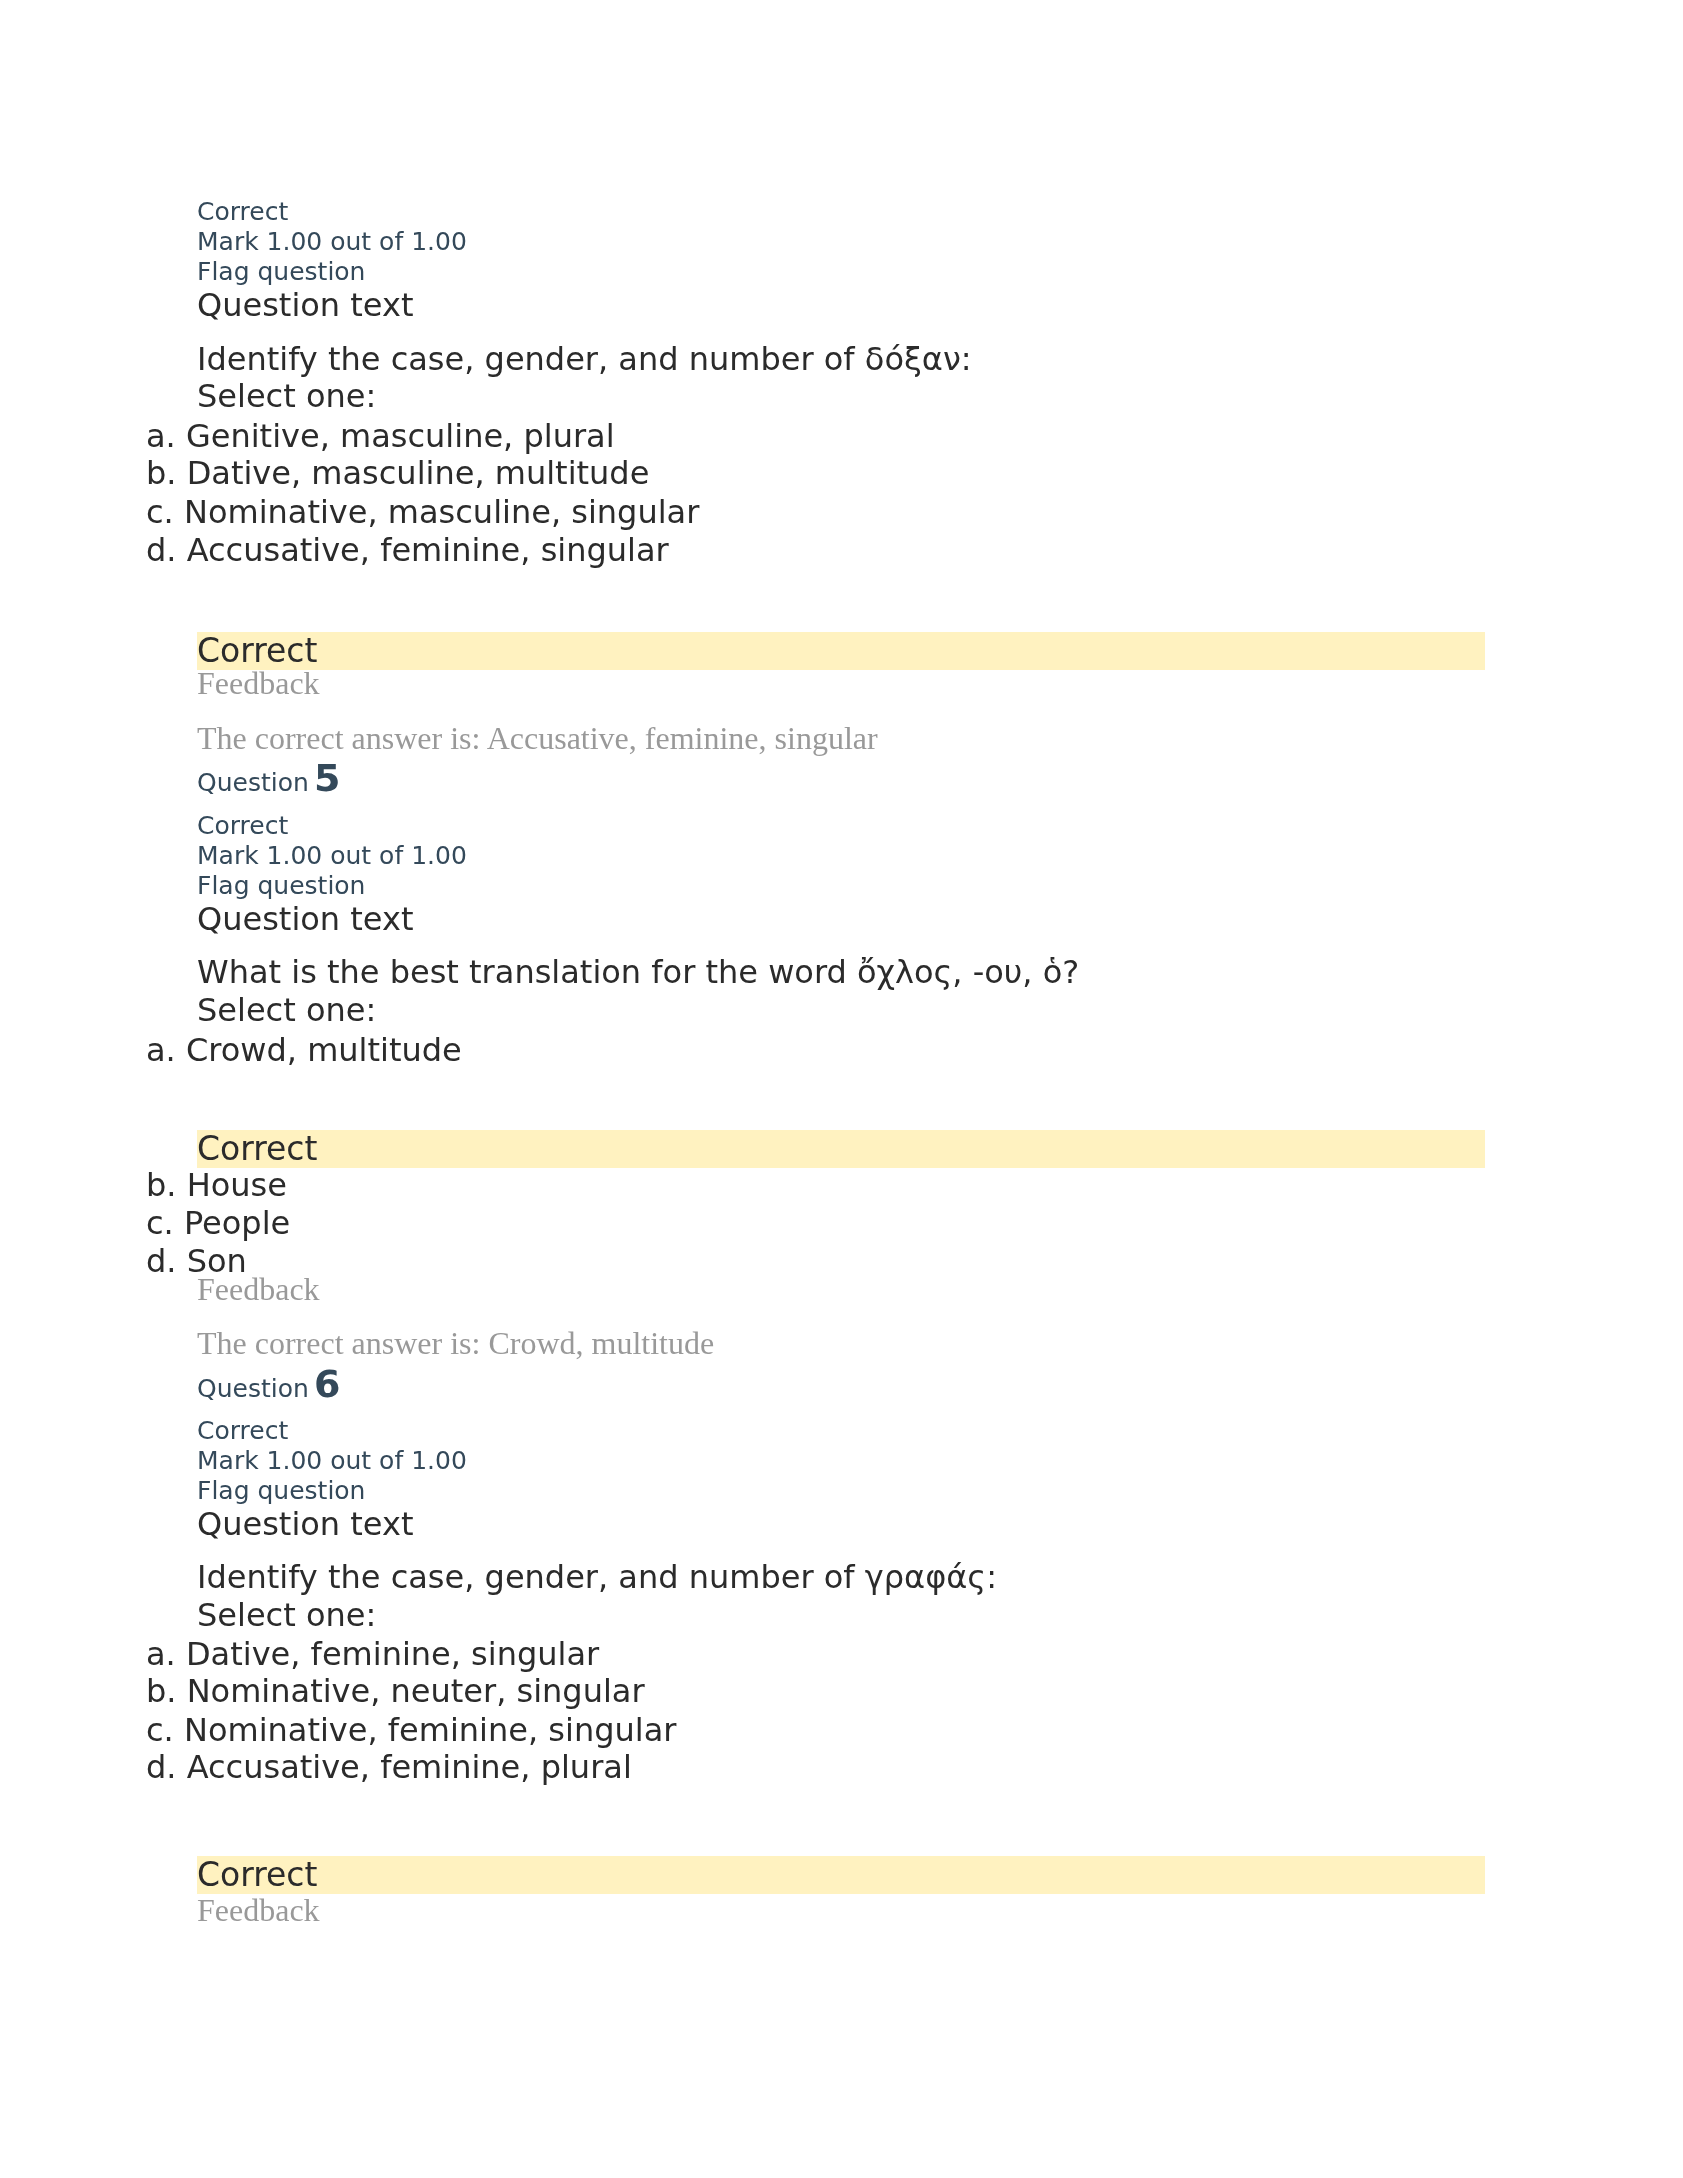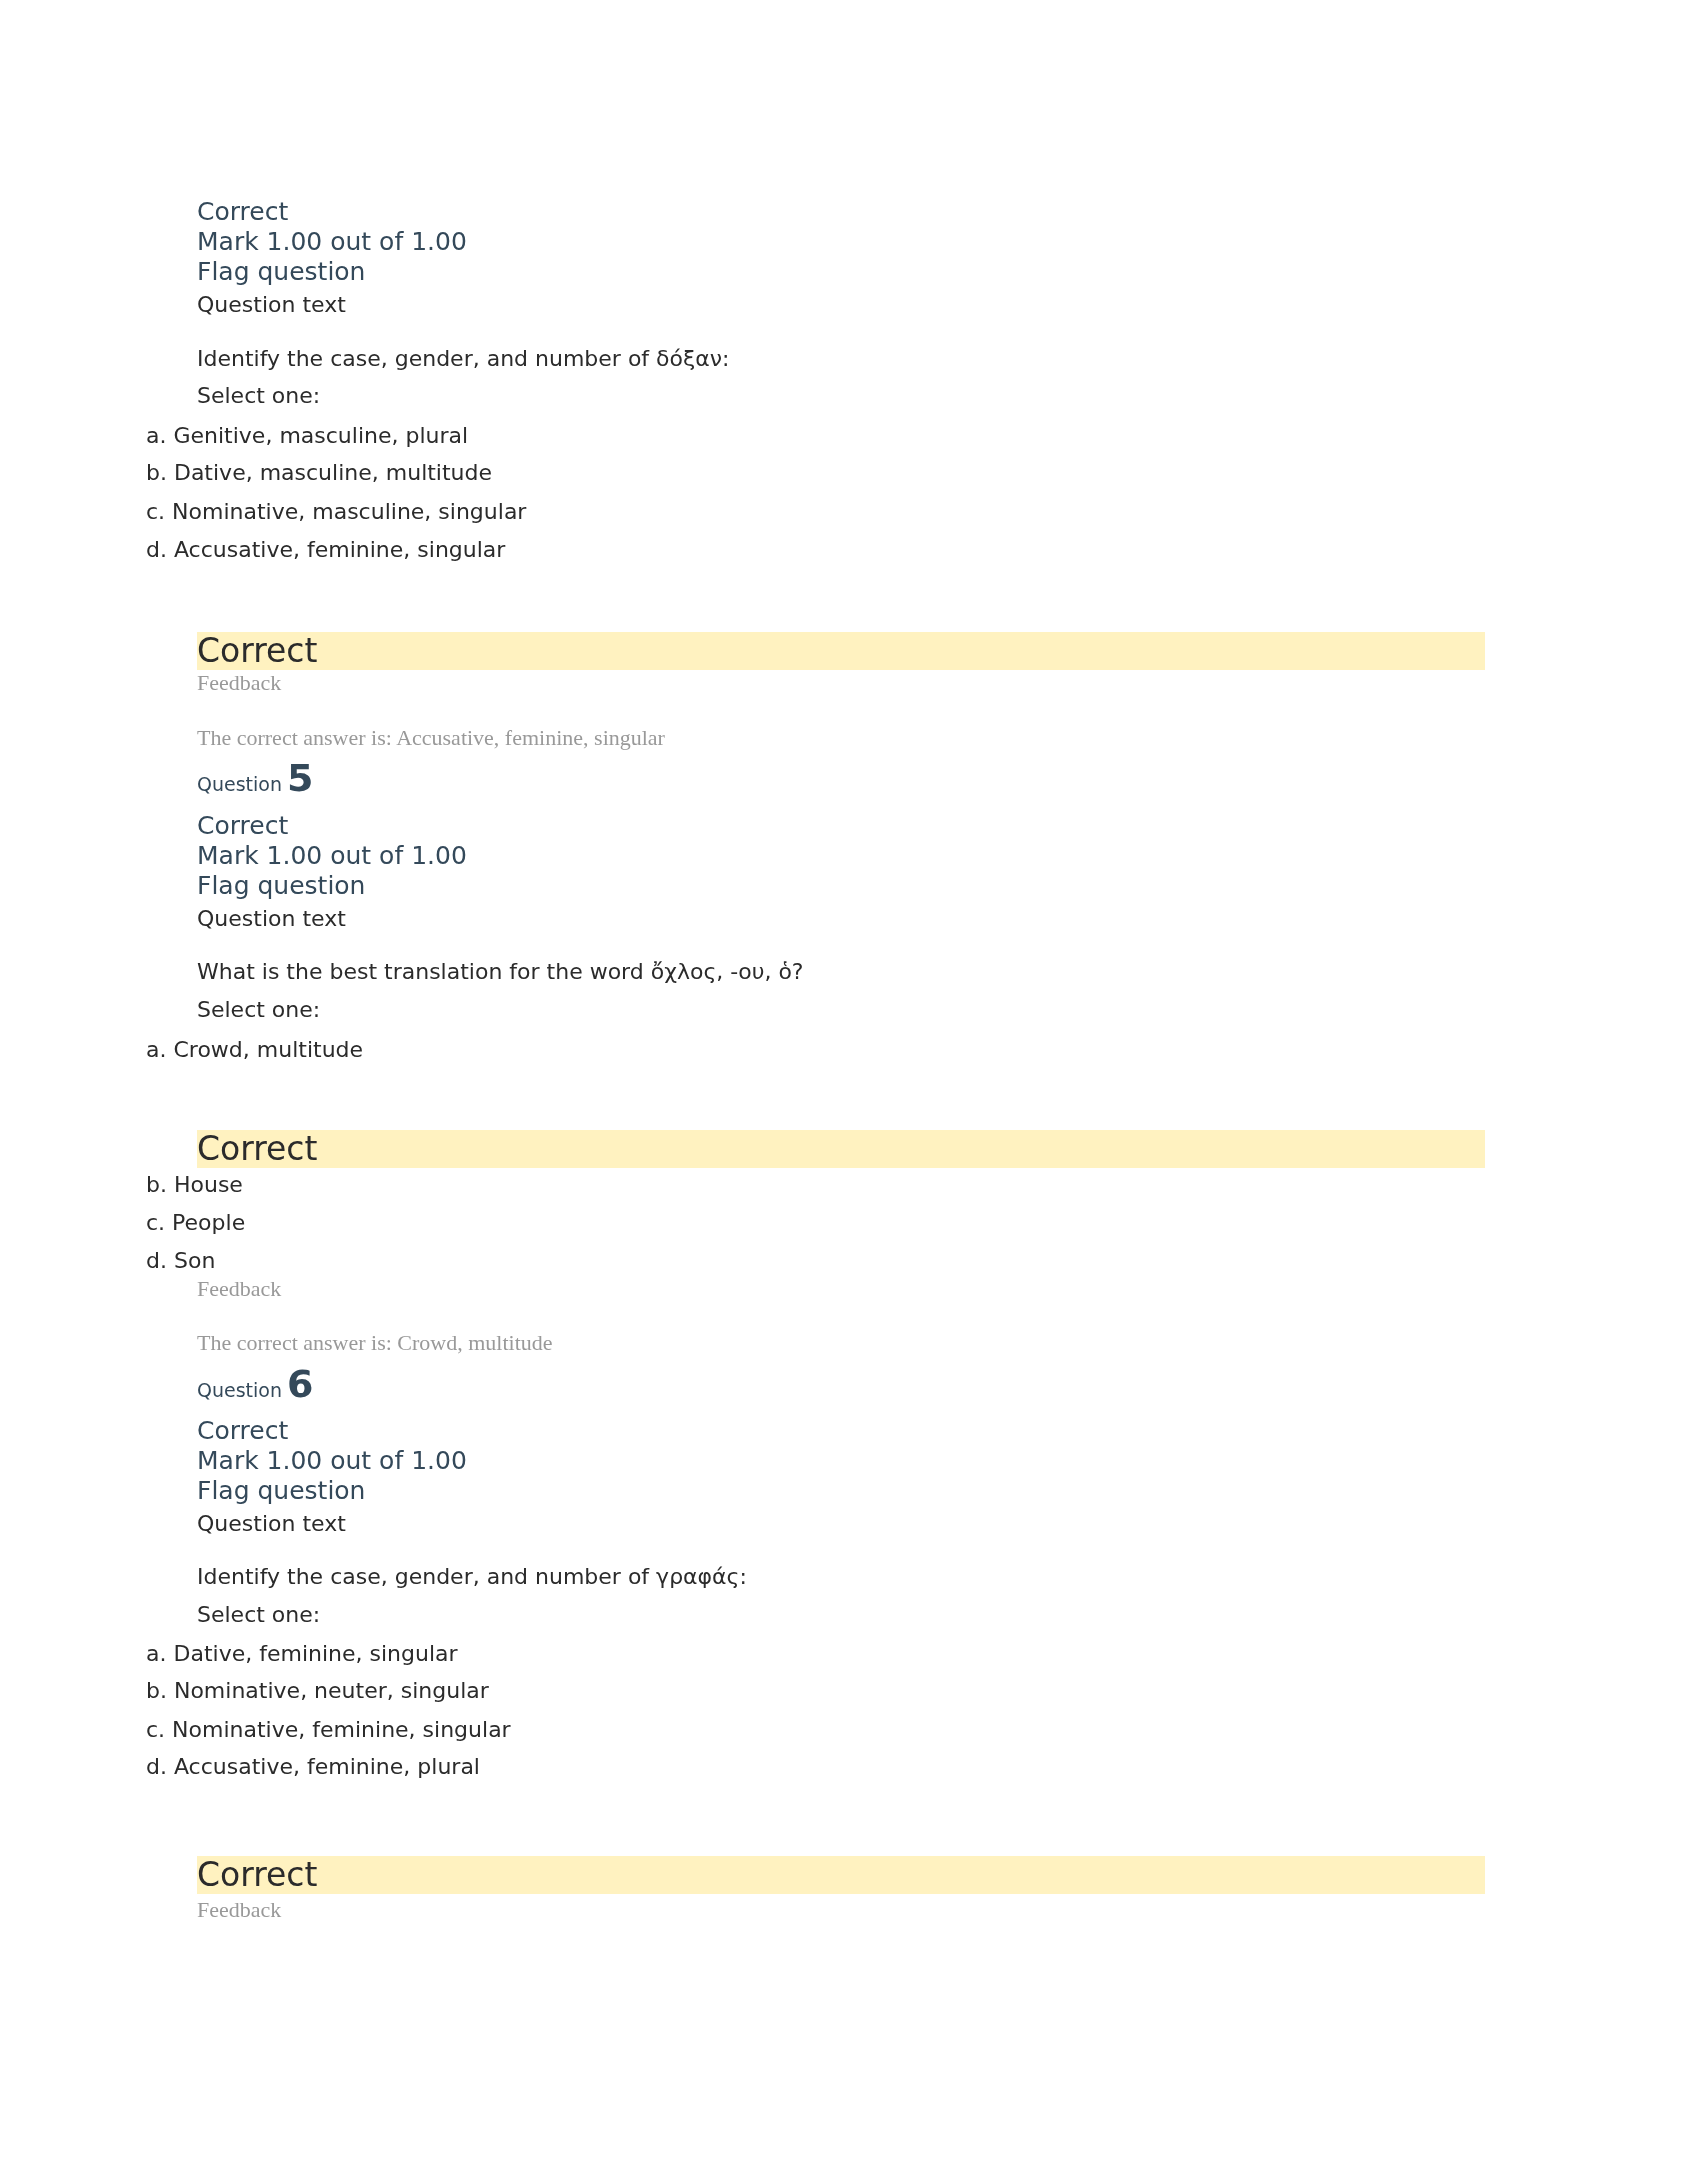--- a/index.html
+++ b/index.html
@@ -1,27 +1,27 @@
 <!DOCTYPE html>
 <html><head>
 <meta charset="utf-8">
 <style>
   html, body { margin:0; padding:0; background:#ffffff; }
   body { width:1683px; height:2178px; position:relative; overflow:hidden;
          font-family:"DejaVu Sans", sans-serif; }
   .ln { position:absolute; white-space:nowrap; }
   .sm { font-size:25px; line-height:30px; color:#34495a; }
-  .lg { font-size:22px; line-height:38px; color:#2b2b2b; }
+  .lg { font-size:32px; line-height:38px; color:#2b2b2b; }
   .muted { color:#999999;font-family:Liberation Serif, serif; }
   .ind { left:197px; }
   .opt { left:146px;text-align:right; }
   .bar { position:absolute; left:197px; width:1288px; height:38px; background:#fff2c0; }
   .bar span { position:absolute; left:0; top:0; font-size:33px; line-height:38px; color:#2b2b2b; }
   .qnum { font-weight:bold; font-size:38px; color:#34495a; }
-  .qhead { font-size:19px; color:#34495a; }
+  .qhead { font-size:25px; color:#34495a; }
 </style>
 </head>
 <body>
 
 <div>
   <div class="ln sm ind" style="top:197px">Correct</div>
   <div class="ln sm ind" style="top:227px">Mark 1.00 out of 1.00</div>
   <div class="ln sm ind" style="top:257px">Flag question</div>
   <div class="ln lg ind" style="top:286px">Question text</div>
   <div class="ln lg ind" style="top:340px">Identify the case, gender, and number of δόξαν:</div>

